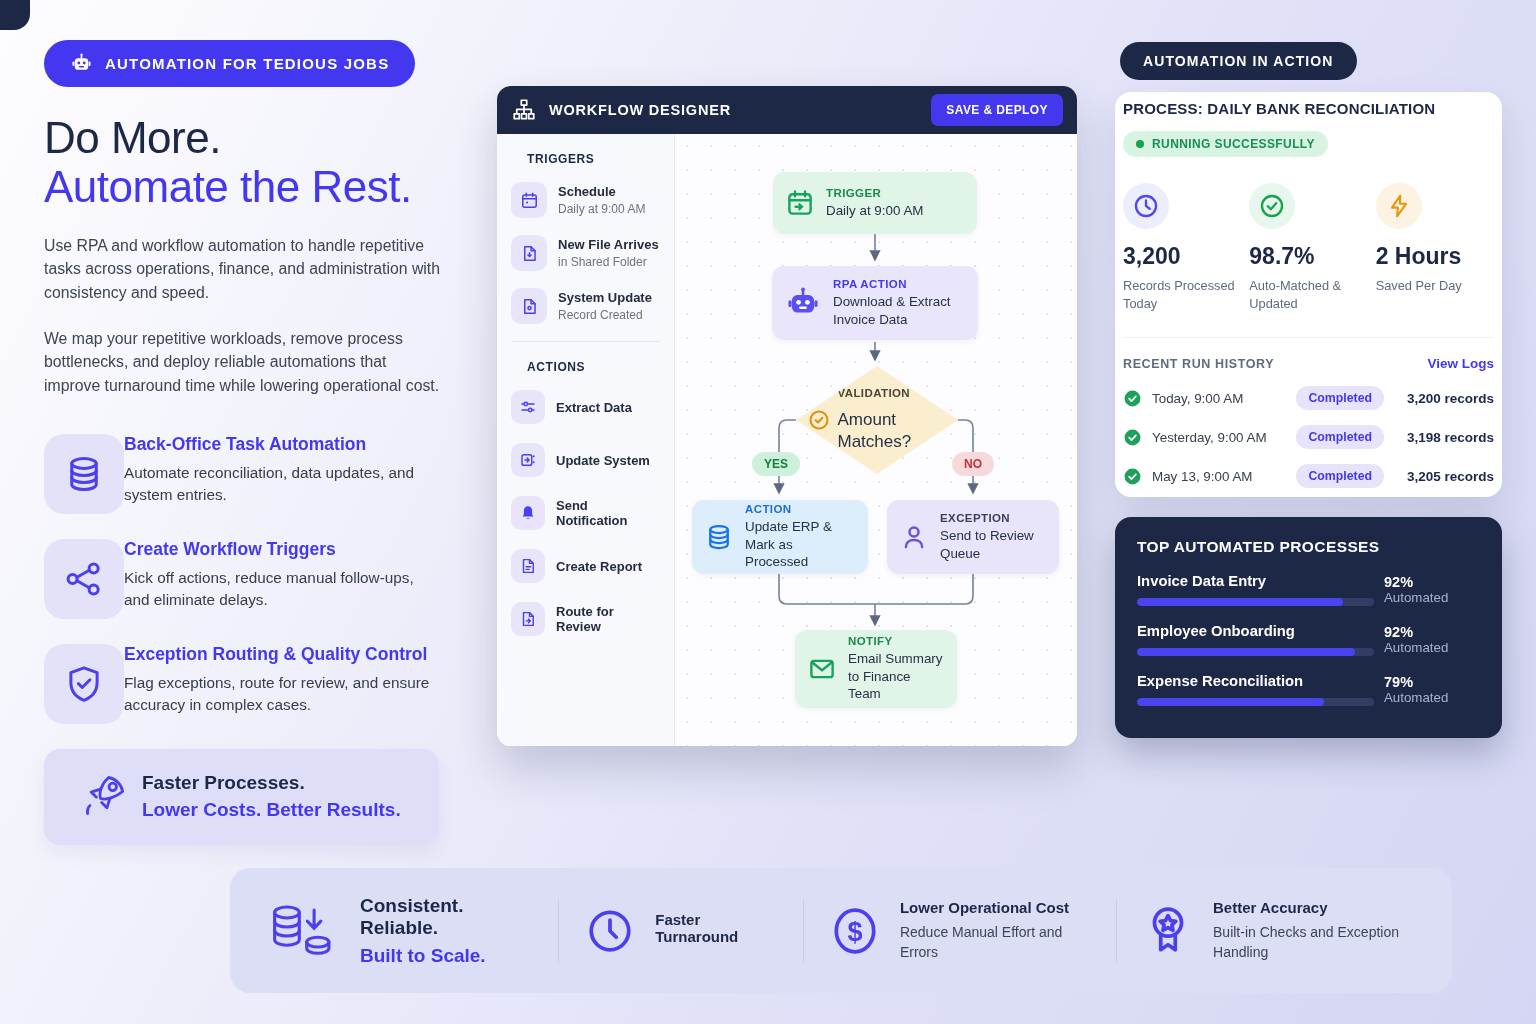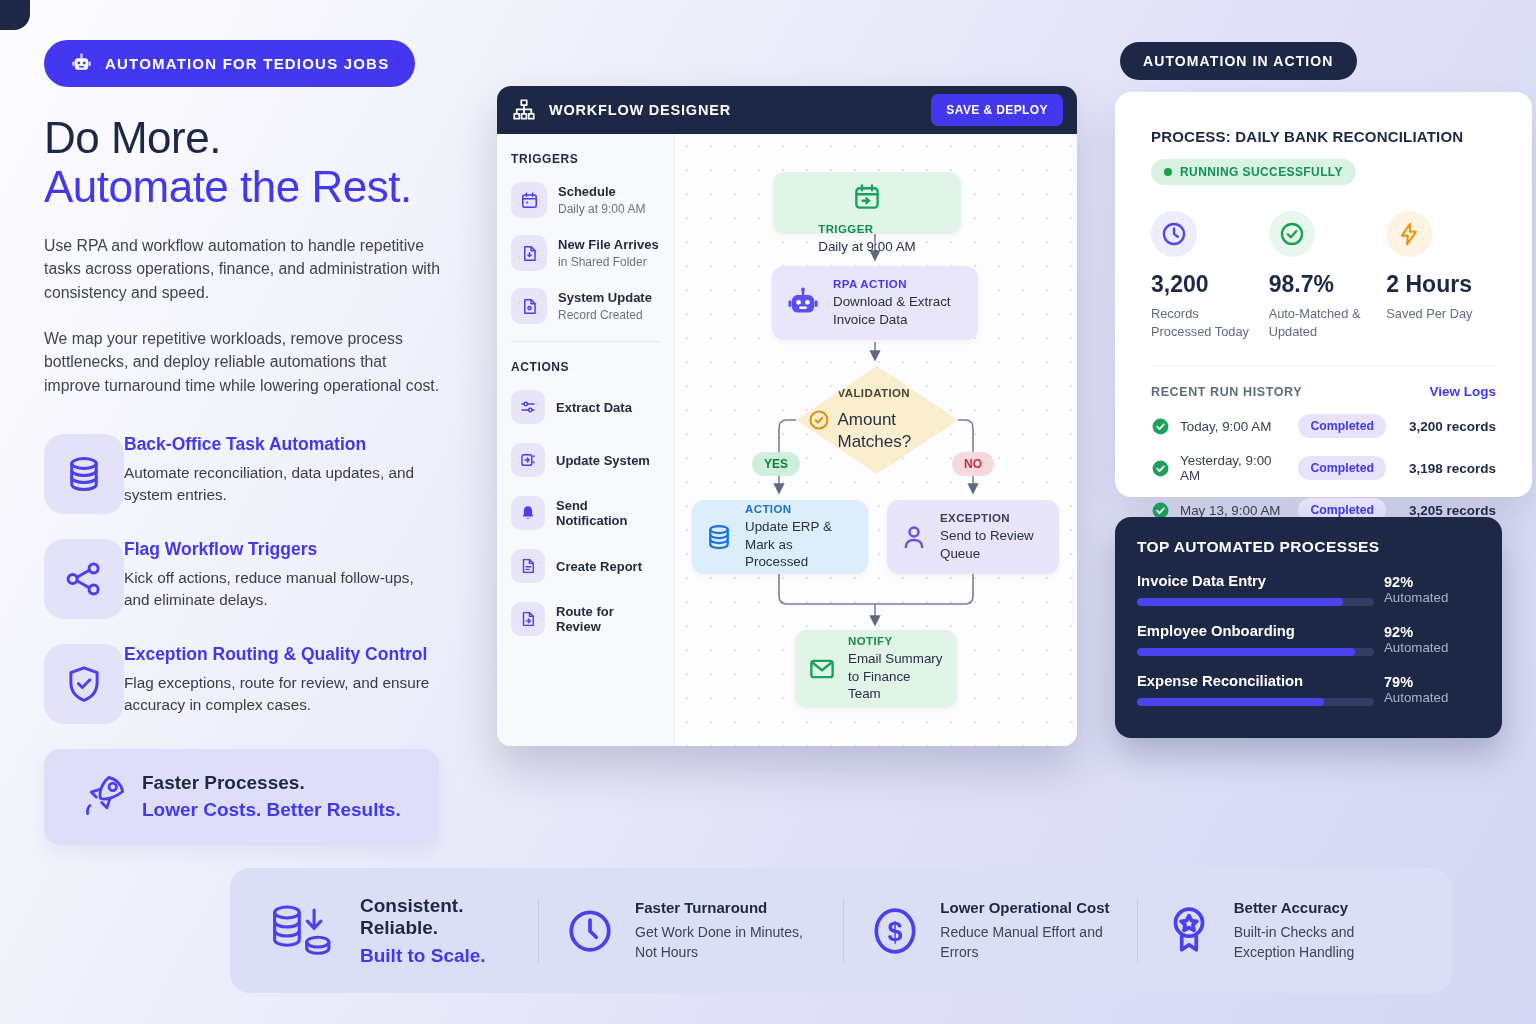--- a/index.html
+++ b/index.html
@@ -36,39 +36,39 @@
   
   .designer { position:absolute; left:497px; top:86px; width:580px; height:660px; background:#fff;
               border-radius:14px; box-shadow:0 22px 45px rgba(30,42,74,.20); overflow:hidden; }
   .d-header { height:48px; background:#1d2847; display:flex; align-items:center; padding:0 14px; gap:12px; }
   .d-title { color:#fff; font-size:14.5px; font-weight:bold; letter-spacing:.8px; flex:1; }
   .d-hicon { color:#fff; display:flex; }
   .save-btn { background:#4338ee; border:none; color:#fff; font-family:inherit; font-size:12px;
               font-weight:bold; letter-spacing:.4px; padding:9px 15px; border-radius:7px; cursor:pointer; }
   .d-body { display:flex; height:612px; }
   .d-side { width:178px; background:#f7f9fc; border-right:1px solid #e8ecf2; padding:18px 14px; }
-  .side-head { font-size:12px; font-weight:bold; color:#1d2847; letter-spacing:.6px; margin-bottom:16px; }
+  .side-head { font-size:12px; font-weight:bold; color:#1d2847; letter-spacing:.6px; margin-bottom:16px;margin-left:16px; }
   .side-item { display:flex; align-items:center; gap:11px; margin-bottom:17px; cursor:grab; }
   .s-tile { width:36px; height:36px; border-radius:10px; background:#e8e5fb; color:#4c3ff0;
             display:flex; align-items:center; justify-content:center; flex:0 0 36px; }
   .s-title { font-size:13px; font-weight:bold; color:#242c3f; }
   .s-sub { font-size:12px; color:#6b7280; margin-top:3px; }
   .side-div { border:none; border-top:1px solid #e4e9ef; margin:6px 0 18px; }
   .act-item { margin-bottom:19px; }
   .act-item .s-tile { width:34px; height:34px; flex-basis:34px; }
 
   .d-canvas { position:relative; flex:1; background-color:#fdfdff;
               background-image:radial-gradient(circle,#dde2ec 1.2px,transparent 1.3px);
               background-size:24px 24px; }
   .d-canvas svg.wires { position:absolute; inset:0; pointer-events:none; }
   .fnode { position:absolute; border-radius:12px; display:flex; align-items:center; gap:11px;
            padding:10px 12px; cursor:pointer; box-shadow:0 2px 6px rgba(30,42,74,.05); }
   .flabel { font-size:11.5px; font-weight:bold; letter-spacing:.4px; }
   .ftitle { font-size:13.4px; color:#273148; line-height:1.32; margin-top:3px; }
-  .n-trigger { left:98px; top:38px; width:188px; height:62px; background:#e1f4e8;flex-direction:column; }
+  .n-trigger { left:98px; top:38px; width:204px; height:62px; background:#e1f4e8; }
   .n-trigger .flabel { color:#178a4c; }
   .n-rpa { left:97px; top:132px; width:206px; height:74px; background:#e9e6fc; }
   .n-rpa .flabel { color:#4338ef; }
   .diamond { position:absolute; left:121px; top:232px; width:162px; height:108px; background:#fbeecf;
              clip-path:polygon(50% 0,100% 50%,50% 100%,0 50%); display:flex; align-items:center;
              justify-content:center; gap:7px; cursor:pointer; }
   .diamond .flabel { color:#4a4534; }
   .diamond .ftitle { font-size:17px; margin-top:10px; }
   .branch-badge { position:absolute; font-size:12px; font-weight:bold; padding:5px 12px; border-radius:12px; }
   .b-yes { left:77px; top:318px; background:#cdefdb; color:#15803d; }
@@ -76,22 +76,22 @@
   .n-action { left:17px; top:366px; width:176px; height:74px; background:#dcedfb; }
   .n-action .flabel { color:#1a6fd4; }
   .n-exception { left:212px; top:366px; width:172px; height:74px; background:#e8e4fa; }
   .n-exception .flabel { color:#3a3f58; }
   .n-notify { left:120px; top:496px; width:162px; height:78px; background:#e1f4e8; }
   .n-notify .flabel { color:#178a4c; }
 
   
   .panel-badge { position:absolute; left:1120px; top:42px; background:#1d2847; color:#fff;
                  border-radius:20px; padding:11px 23px; font-size:14px; font-weight:bold; letter-spacing:1.1px; }
-  .proc-card { position:absolute; left:1115px; top:92px; width:417px; height:405px; background:#fff;
-               border-radius:16px; box-shadow:0 16px 35px rgba(30,42,74,.12); padding:36px; }
+  .proc-card { position:absolute; left:1115px; top:92px; width:387px; height:405px; background:#fff;
+               border-radius:16px; box-shadow:0 16px 35px rgba(30,42,74,.12); padding:8px; }
   .proc-title { font-size:15px; font-weight:bold; color:#1d2847; letter-spacing:.2px; }
   .status-pill { display:inline-flex; align-items:center; gap:8px; margin-top:14px; background:#d9f3e3;
                  border-radius:14px; padding:6px 13px; font-size:12px; font-weight:bold; color:#149055;
                  letter-spacing:.4px; }
   .status-dot { width:8px; height:8px; border-radius:50%; background:#16a34a; }
   .stats { display:grid; grid-template-columns:1fr 1fr 1fr; margin-top:26px; column-gap:8px; }
   .stat  { display:flex; flex-direction:column; }
   .stat-ic { width:46px; height:46px; border-radius:50%; display:flex; align-items:center; justify-content:center; }
   .ic-clock { background:#ecedfd; color:#5246ee; }
   .ic-check { background:#e8f7ee; color:#16a34a; }
@@ -180,21 +180,21 @@
         <div class="f-tile">
           <svg width="42" height="42" viewBox="0 0 24 24" fill="none" stroke="currentColor" stroke-width="1.7" stroke-linecap="round">
             <circle cx="5.5" cy="12" r="2.6"></circle>
               <circle cx="17.5" cy="6" r="2.6"></circle>
               <circle cx="17.5" cy="18" r="2.6"></circle>
             <path d="M8 11 L15 7"></path>
               <path d="M8 13 L15 17"></path>
           </svg>
         </div>
         <div>
-          <h3>Flag Workflow Triggers</h3>
+          <h3>Create Workflow Triggers</h3>
           <div class="f-desc">Kick off actions, reduce manual follow-ups, and eliminate delays.</div>
         </div>
       </div>
       <div class="feature">
         <div class="f-tile">
           <svg width="42" height="42" viewBox="0 0 24 24" fill="none" stroke="currentColor" stroke-width="1.7" stroke-linecap="round" stroke-linejoin="round">
             <path d="M12 2.8 L19.5 5.5 V11 C19.5 16 16.5 19.6 12 21.3 C7.5 19.6 4.5 16 4.5 11 V5.5 Z"></path>
             <path d="M8.8 11.8 L11 14 L15.4 9.6"></path>
           </svg>
         </div>
@@ -583,21 +583,20 @@
 
     <div class="band-col">
       <span class="band-ic">
         <svg width="50" height="50" viewBox="0 0 24 24" fill="none" stroke="currentColor" stroke-width="1.8" stroke-linecap="round">
           <circle cx="12" cy="12" r="9"></circle>
             <path d="M12 6.8 V12 L15 15"></path>
         </svg>
       </span>
       <span>
         <h4>Faster Turnaround</h4>
-        <span class="b-desc" style="display:block">Get Work Done in Minutes, Not Hours</span>
       </span>
     </div>
 
     <div class="band-sep"></div>
 
     <div class="band-col">
       <span class="band-ic">
         <svg width="50" height="54" viewBox="0 0 24 26" fill="none" stroke="currentColor" stroke-width="1.8">
           <ellipse cx="12" cy="13" rx="9" ry="10"></ellipse>
           <text x="12" y="18" text-anchor="middle" font-size="13" font-weight="bold" fill="currentColor" stroke="none" font-family="Liberation Sans, sans-serif">$</text>

